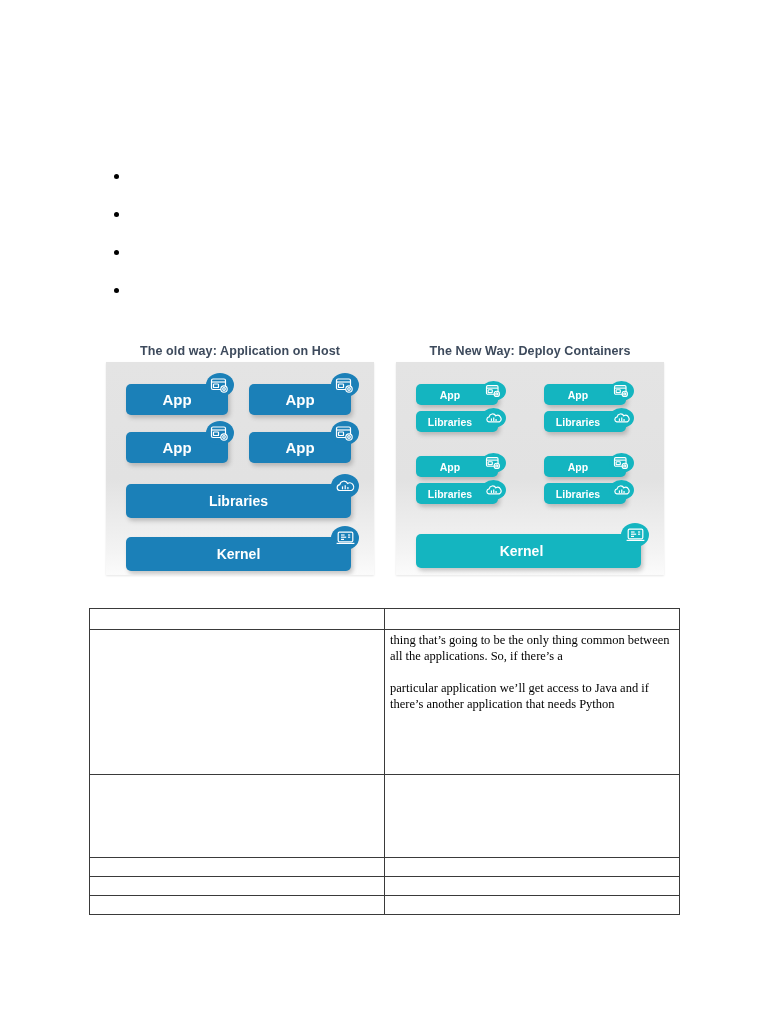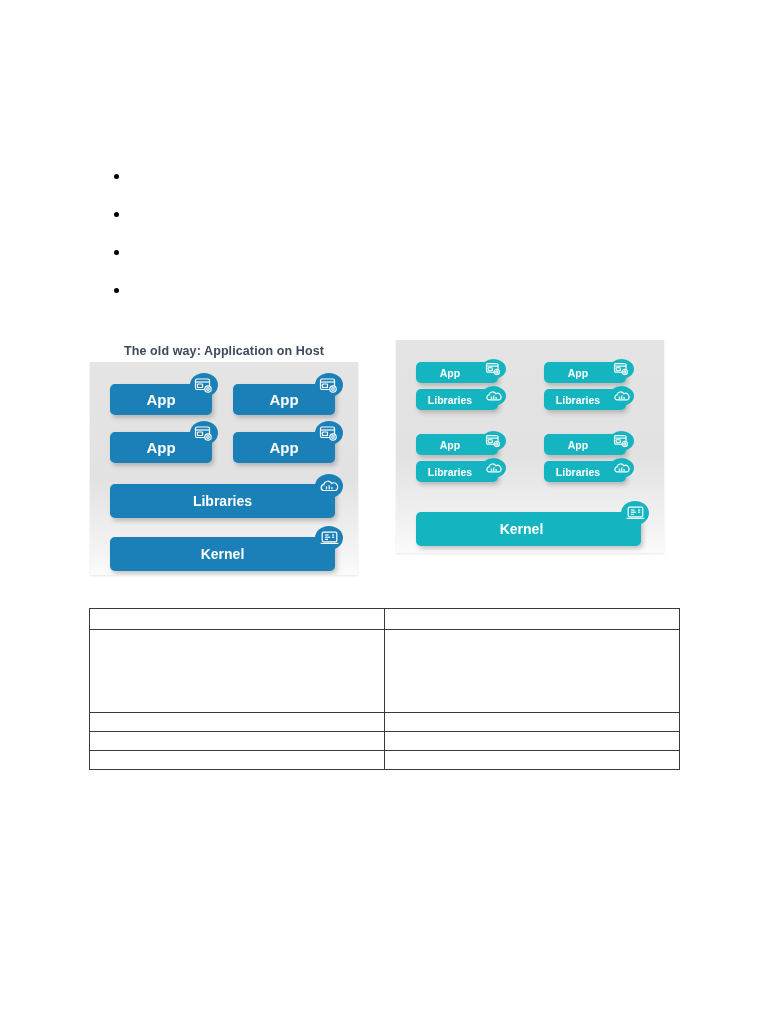--- a/index.html
+++ b/index.html
@@ -51,21 +51,21 @@
     position: absolute;
     left: 0;
     top: 340px;
     width: 768px;
     height: 245px;
   }
   .diagram {
     position: absolute;
     top: 0;
   }
-  .diagram.old  { left: 90px; width: 268px; }
+  .diagram.old  { left: 106px; width: 268px; }
   .diagram.new  { left: 396px; width: 268px; }
 
   .diagram-title {
     font-family: "Liberation Sans", sans-serif;
     font-weight: bold;
     font-size: 12.5px;
     color: #3d4a5c;
     letter-spacing: 0.1px;
     text-align: center;
     height: 22px;
@@ -274,20 +274,21 @@
           <line x1="6" y1="9.4" x2="9" y2="9.4"></line>
           <line x1="13" y1="5" x2="15.2" y2="5"></line>
           <line x1="13" y1="7.2" x2="15.2" y2="7.2"></line>
         </svg>
       </div>
 
     </div>
   </div>
 
   <div class="diagram new">
+    <div class="diagram-title">The New Way: Deploy Containers</div>
     <div class="panel">
 
       <div class="bar teal c1a">
         <span class="bar-label">App</span>
       </div>
       <div class="bar teal c1l">
         <span class="bar-label">Libraries</span>
       </div>
       <div class="bar teal c2a">
         <span class="bar-label">App</span>
@@ -398,20 +399,27 @@
 <table class="doc-table">
   <colgroup>
       <col class="c-left">
       <col class="c-right">
     </colgroup>
   <tbody>
     <tr class="row-h">
       <td></td>
       <td></td>
     </tr>
+    <tr class="row-1">
+      <td></td>
+      <td class="cell-text">
+        <p>thing that’s going to be the only thing common between all the applications. So, if there’s a</p>
+        <p class="gap">particular application we’ll get access to Java and if there’s another application that needs Python</p>
+      </td>
+    </tr>
     <tr class="row-2">
       <td></td>
       <td></td>
     </tr>
     <tr class="row-s">
       <td></td>
       <td></td>
     </tr>
     <tr class="row-s">
       <td></td>

